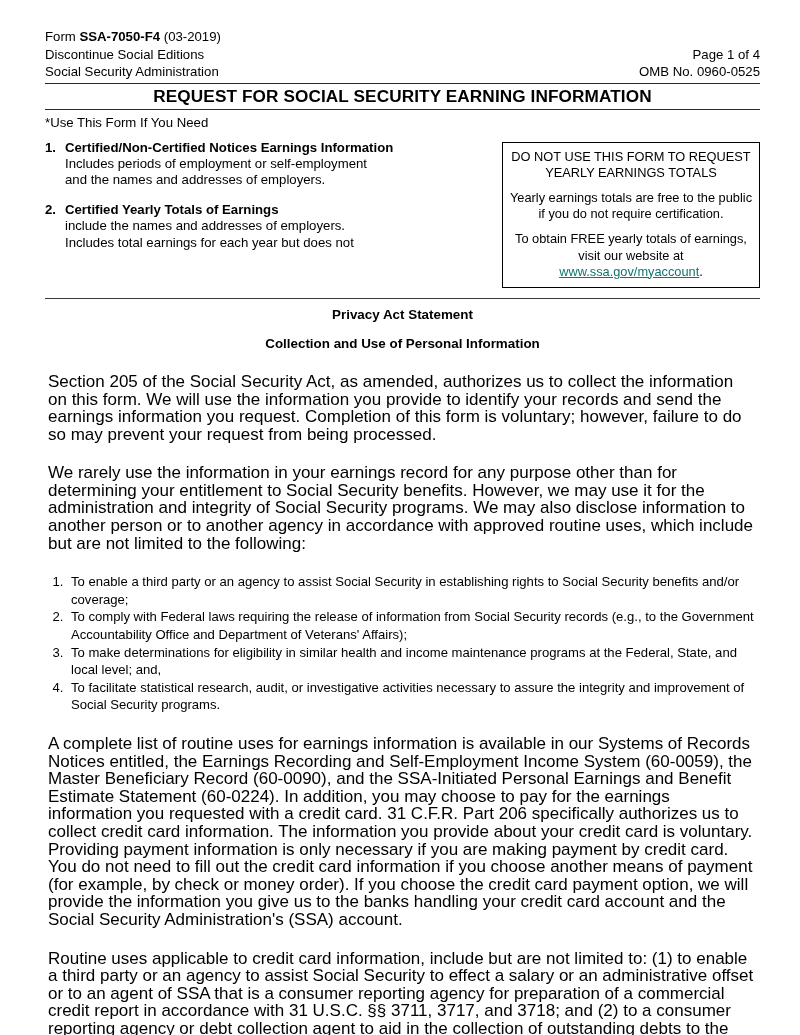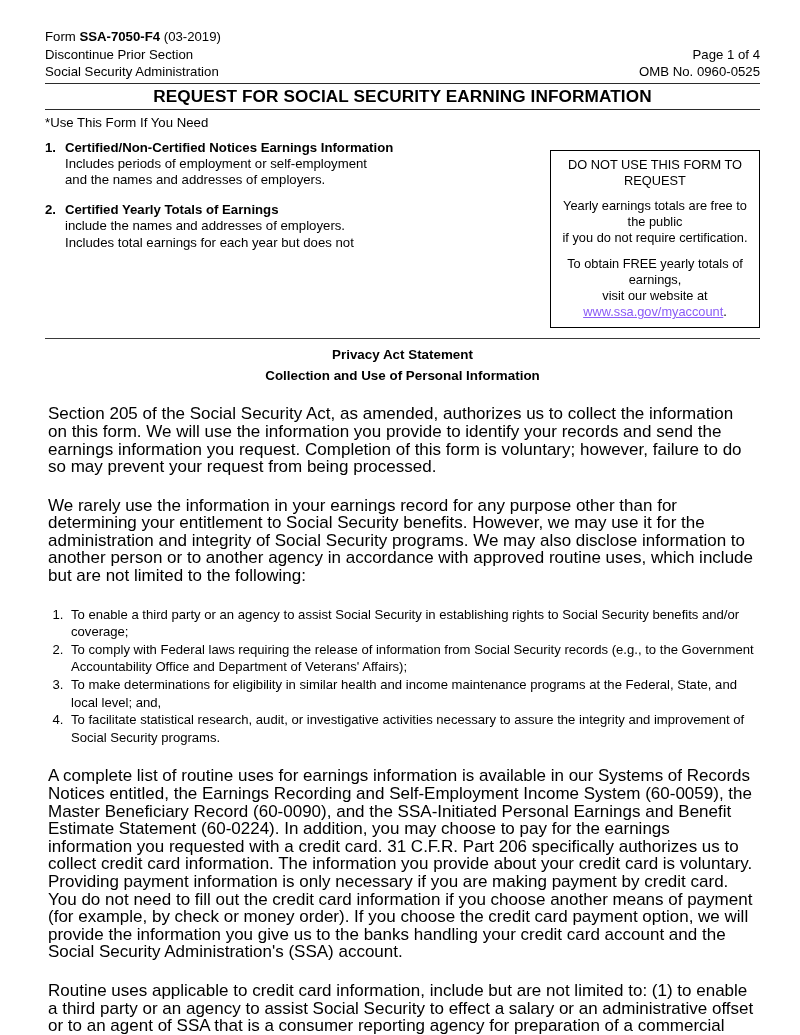--- a/index.html
+++ b/index.html
@@ -88,32 +88,32 @@
   .need-num {
     width: 20px;
     flex: 0 0 20px;
   }
   .need-body {
     margin-left: 20px;
   }
   .need-body div { white-space: nowrap; }
 
   .callout {
-    width: 210px;
+    width: 258px;
     border: 1.8px solid #000000;
     box-sizing: border-box;
     padding: 6px 5px 7px 5px;
     text-align: center;
     font-size: 12.8px;
     line-height: 16.2px;
-    margin-top: 10px;
+    margin-top: 2px;
   }
   .callout .gap { height: 9px; }
   .link {
-    color: #8b5cf6;
+    color: #0f766e;
   }
 
   
   .section-rule-wrap { margin-top: 10px; }
   .centered-head {
     text-align: center;
     font-weight: bold;
     font-size: 13.4px;
     line-height: 17px;
     margin-top: 7px;
@@ -143,21 +143,21 @@
 
 <div class="page">
   <div class="content">
 
     <div>
       <div class="hdr-row">
         <div class="hdr-left"><span>Form </span><span class="b">SSA-7050-F4</span><span> (03-2019)</span></div>
         <div class="hdr-right"></div>
       </div>
       <div class="hdr-row">
-        <div class="hdr-left">Discontinue Prior Section</div>
+        <div class="hdr-left">Discontinue Social Editions</div>
         <div class="hdr-right">Page 1 of 4</div>
       </div>
       <div class="hdr-row">
         <div class="hdr-left">Social Security Administration</div>
         <div class="hdr-right">OMB No. 0960-0525</div>
       </div>
       <hr class="rule">
       <div class="form-title">REQUEST FOR SOCIAL SECURITY EARNING INFORMATION</div>
       <hr class="rule">
     </div>
@@ -185,33 +185,34 @@
           </div>
           <div class="need-body">
             <div>include the names and addresses of employers.</div>
             <div>Includes total earnings for each year but does not</div>
           </div>
         </div>
       </div>
 
       <div class="callout">
         <div>DO NOT USE THIS FORM TO REQUEST</div>
+        <div>YEARLY EARNINGS TOTALS</div>
         <div class="gap"></div>
         <div>Yearly earnings totals are free to the public</div>
         <div>if you do not require certification.</div>
         <div class="gap"></div>
         <div>To obtain FREE yearly totals of earnings,</div>
         <div><span>visit our website at </span><a class="link" href="#">www.ssa.gov/myaccount</a><span>.</span></div>
       </div>
     </div>
 
     <div class="section-rule-wrap">
       <hr class="rule thin">
       <div class="centered-head">Privacy Act Statement</div>
-      <div class="centered-head" style="margin-top:4px">Collection and Use of Personal Information</div>
+      <div class="centered-head" style="margin-top:12px">Collection and Use of Personal Information</div>
 
       <div class="para-block">
         <p class="para">Section 205 of the Social Security Act, as amended, authorizes us to collect the information on this form. We will use the information you provide to identify your records and send the earnings information you request. Completion of this form is voluntary; however, failure to do so may prevent your request from being processed.</p>
       </div>
 
       <div class="para-block">
         <p class="para">We rarely use the information in your earnings record for any purpose other than for determining your entitlement to Social Security benefits. However, we may use it for the administration and integrity of Social Security programs. We may also disclose information to another person or to another agency in accordance with approved routine uses, which include but are not limited to the following:</p>
       </div>
 
       <ol class="uses">

